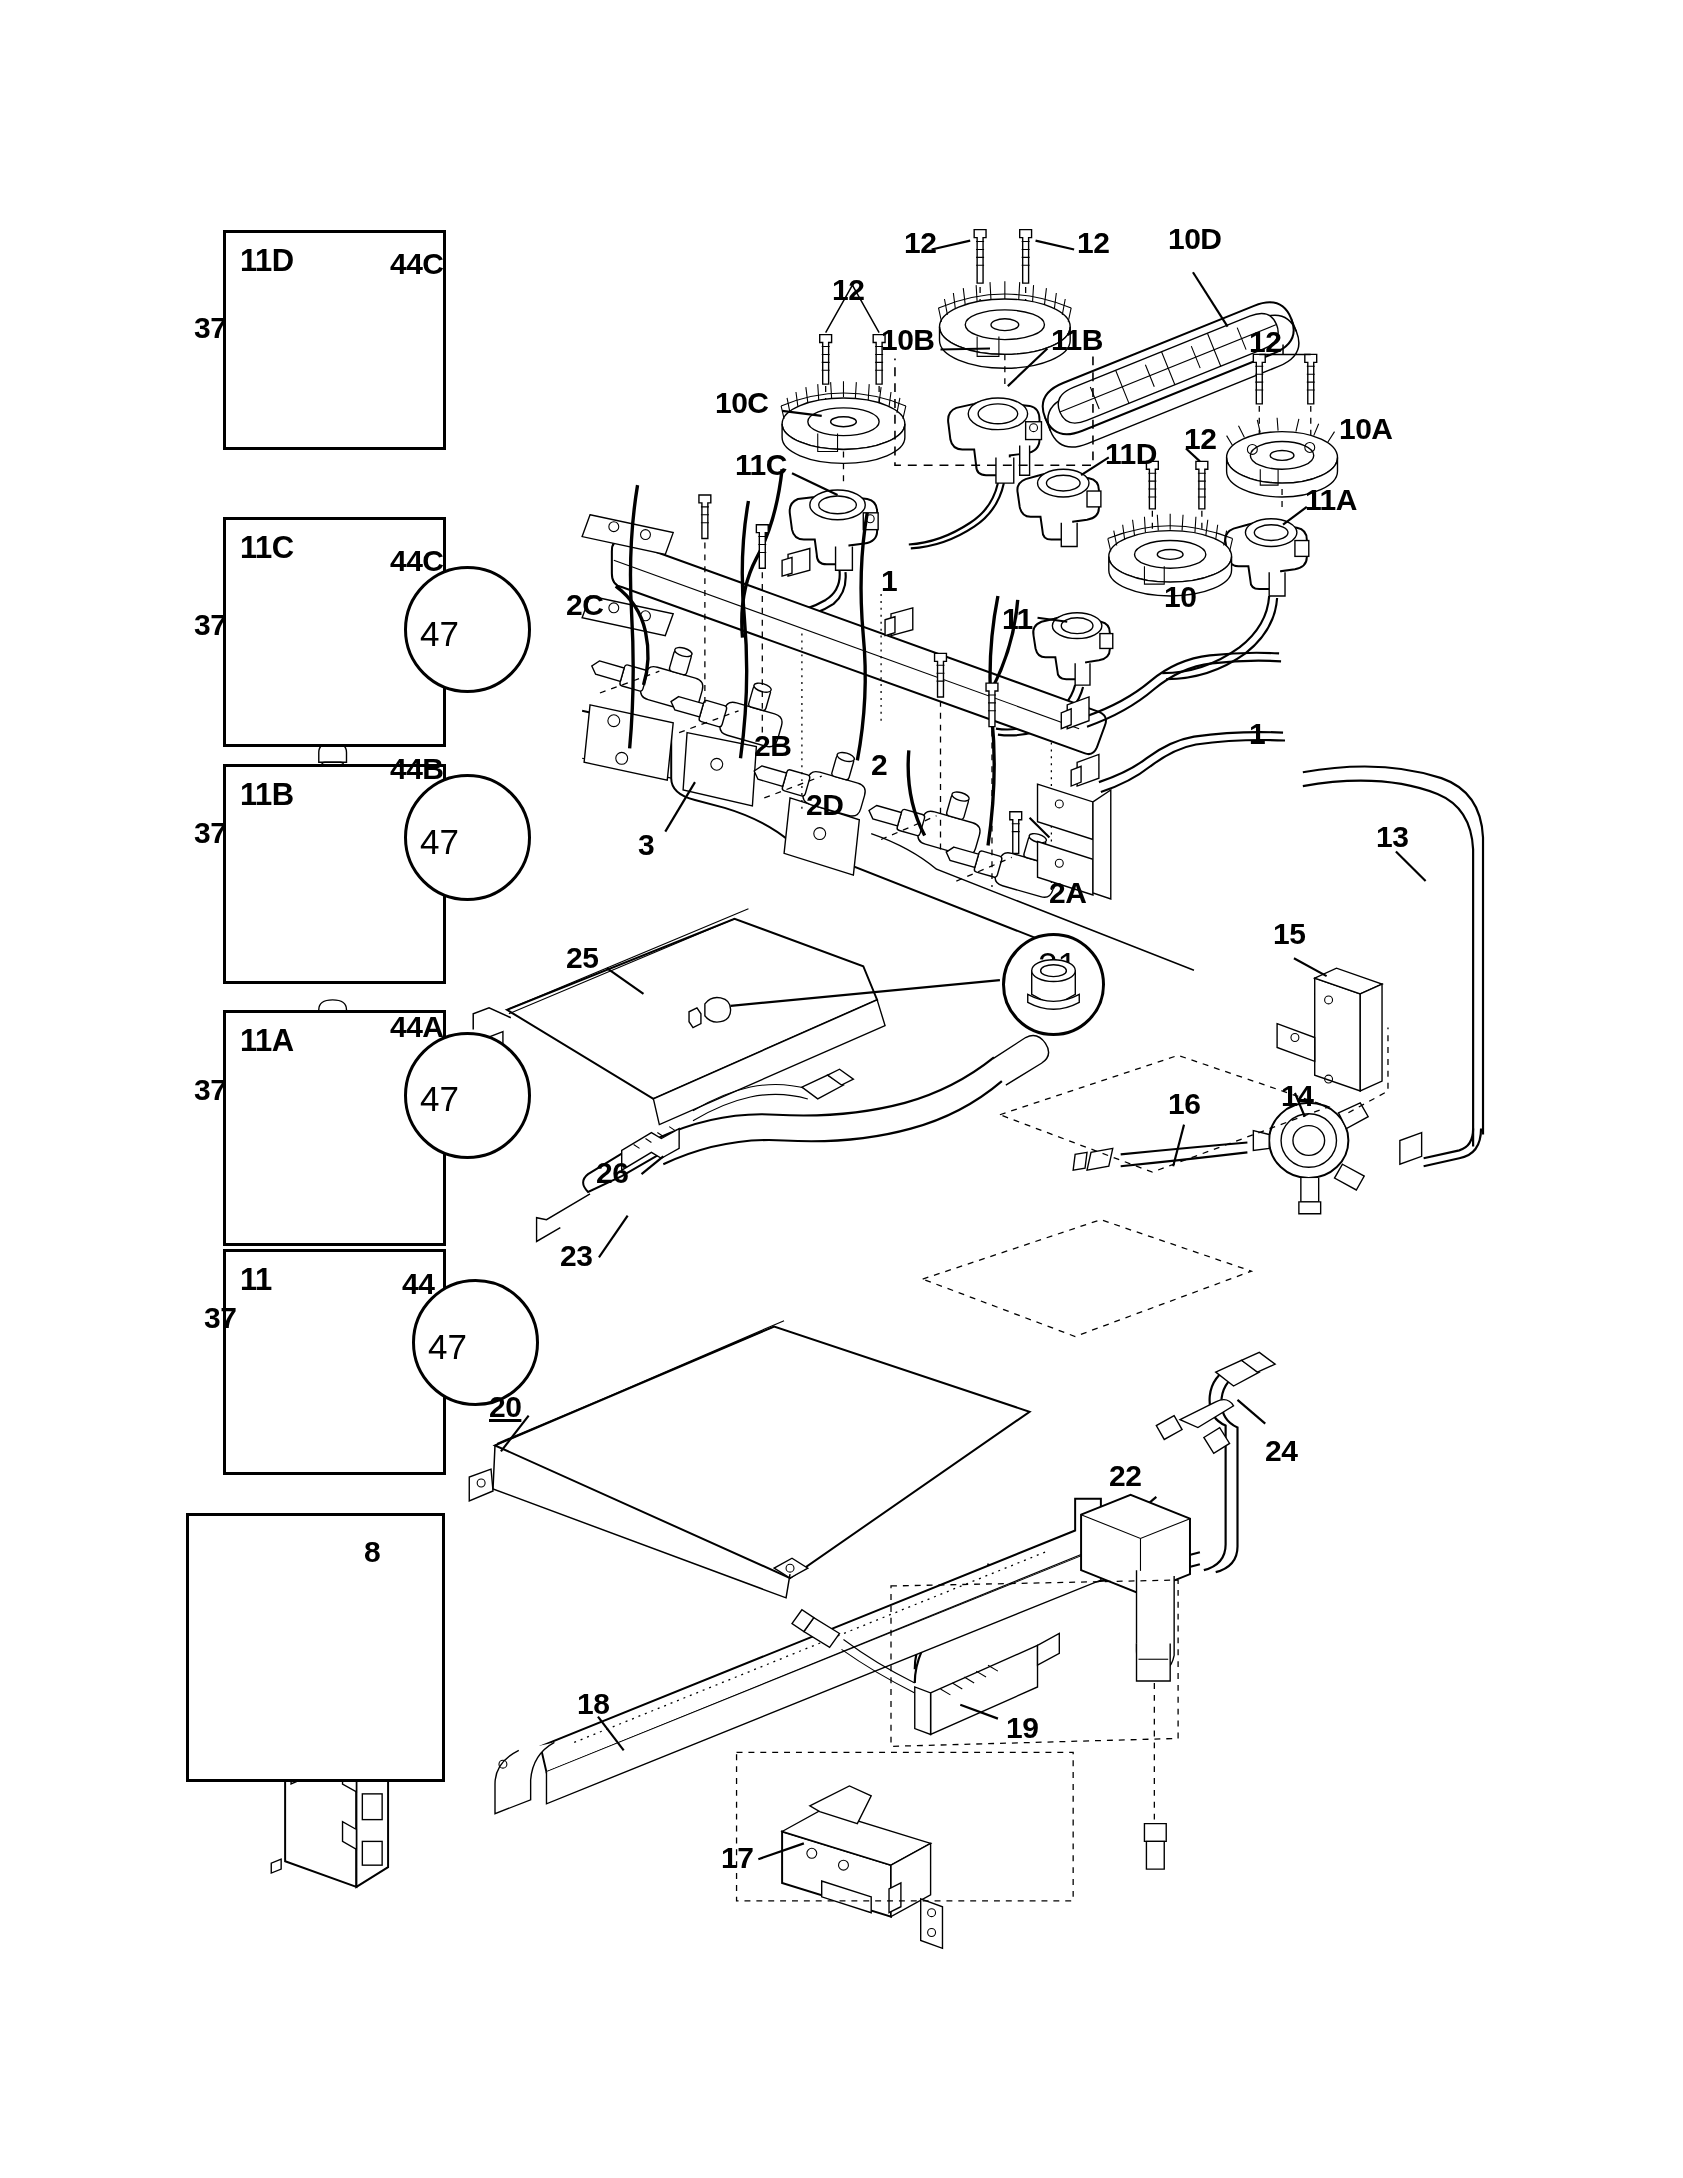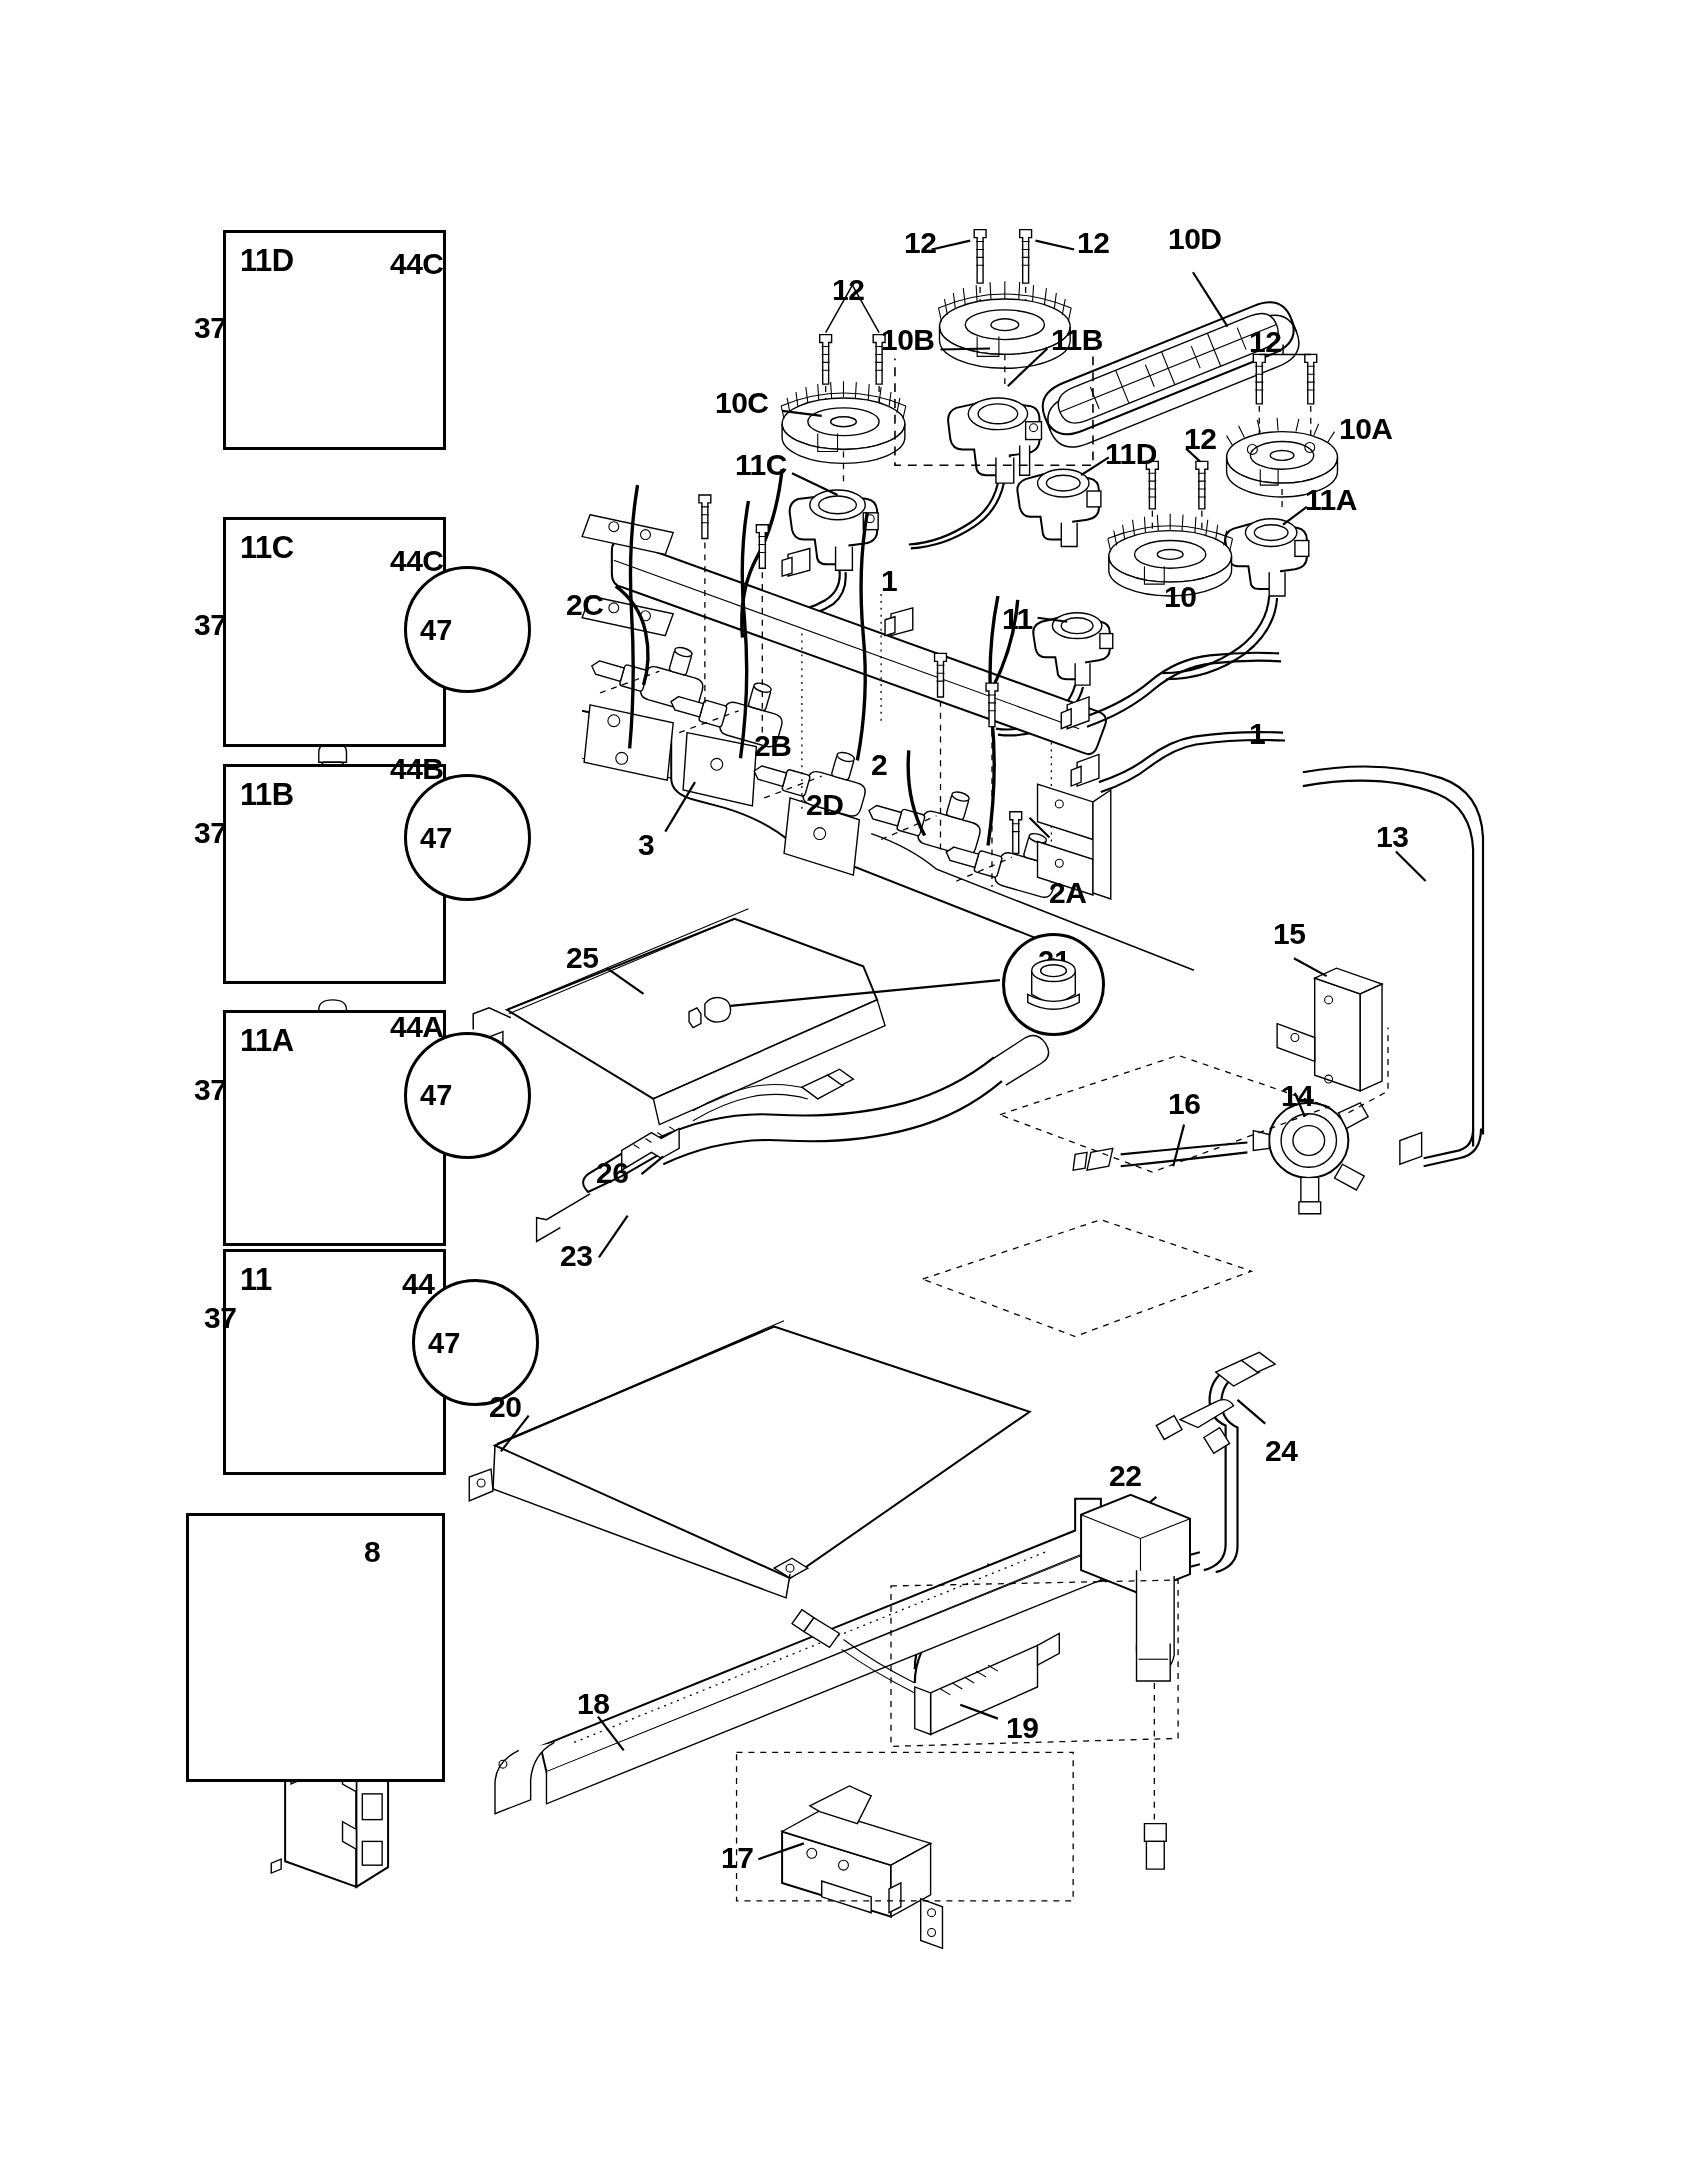--- a/index.html
+++ b/index.html
@@ -44,22 +44,22 @@
   
   .magnifier {
     position: absolute;
     border: 3px solid #000000;
     border-radius: 50%;
     background: #ffffff;
     box-sizing: border-box;
   }
   .mag-num {
     position: absolute;
-    font-weight: bold;
-    font-size: 29px;
+    font-weight: normal;
+    font-size: 35px;
   }
   
   #art {
     position: absolute;
     left: 0; top: 0;
     width: 1683px;
     height: 2178px;
     pointer-events: none;
   }
   .ln { stroke: #000; stroke-width: 2.2; fill: none; }
@@ -773,21 +773,21 @@
   <div class="lbl" style="left:806px; top:790px;">2D</div>
   <div class="lbl" style="left:1049px; top:834px;margin-top:44px;">2A</div>
   <div class="lbl" style="left:638px; top:830px;">3</div>
   <div class="lbl" style="left:1376px; top:822px;">13</div>
   <div class="lbl" style="left:566px; top:943px;">25</div>
   <div class="lbl" style="left:1273px; top:919px;">15</div>
   <div class="lbl" style="left:1168px; top:1089px;">16</div>
   <div class="lbl" style="left:1281px; top:1081px;">14</div>
   <div class="lbl" style="left:596px; top:1158px;">26</div>
   <div class="lbl" style="left:560px; top:1241px;">23</div>
-  <div class="lbl" style="left:489px; top:1392px;">20</div>
+  <div class="lbl" style="left:489px; top:1392px;text-decoration:underline;">20</div>
   <div class="lbl" style="left:1265px; top:1436px;">24</div>
   <div class="lbl" style="left:1109px; top:1461px;">22</div>
   <div class="lbl" style="left:550px; top:1689px;margin-left:27px;">18</div>
   <div class="lbl" style="left:1006px; top:1713px;">19</div>
   <div class="lbl" style="left:721px; top:1843px;">17</div>
 
 </div>
 
 
 </body></html>

